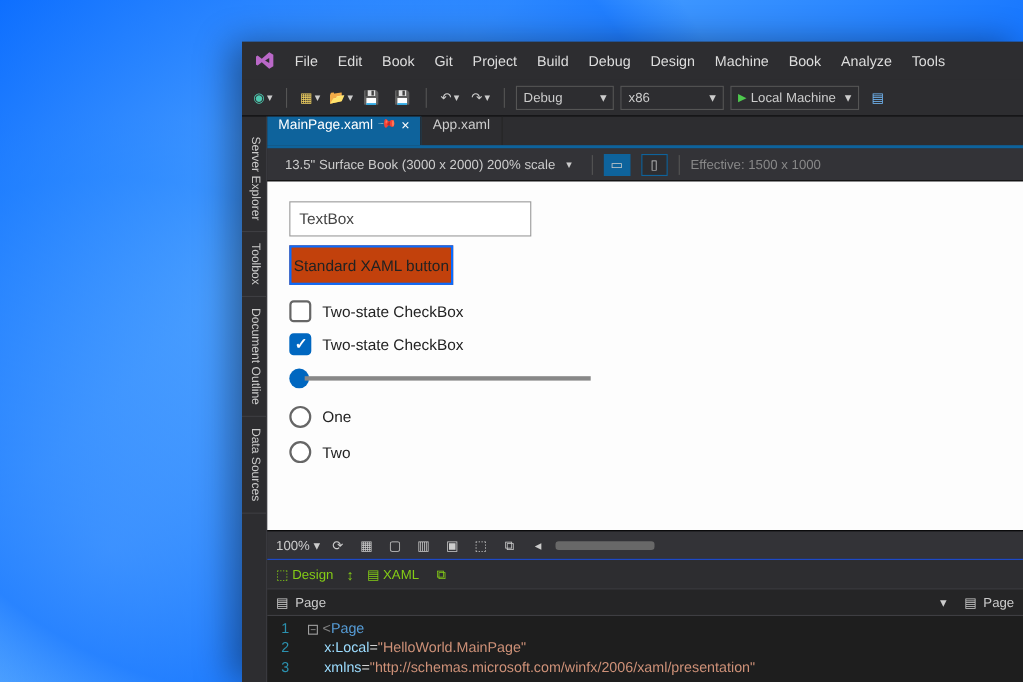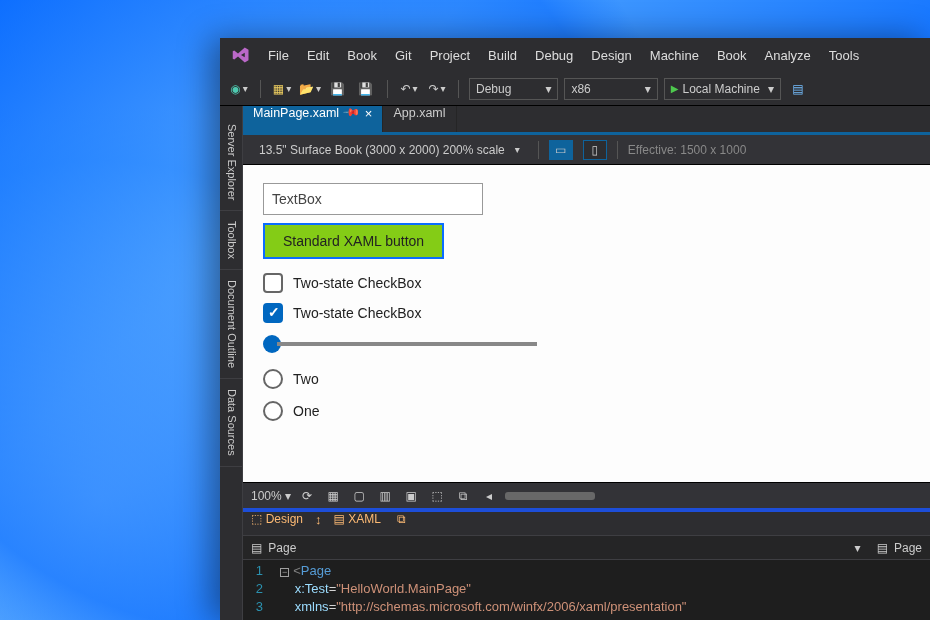--- a/index.html
+++ b/index.html
@@ -29,35 +29,35 @@
 .tabstrip-border{height:3px;background:#0e639c}
 .designer-header{height:30px;background:#333337;display:flex;align-items:center;gap:10px;padding:0 8px;font-size:12px;color:#ccc;border-bottom:1px solid #000}
 .dh-drop{display:flex;align-items:center;gap:6px;padding:0 8px;height:22px;cursor:pointer}
 .dh-drop::after{content:"▾";font-size:10px;margin-left:4px}
 .dh-sep{width:1px;height:18px;background:#555}
 .orient-btn{width:24px;height:20px;border:1px solid #0e639c;display:flex;align-items:center;justify-content:center;cursor:pointer;background:#2d2d30}
 .orient-btn.active{background:#0e639c}
 .eff{color:#888}
 .canvas{flex:1;background:#fdfdfd;padding:18px 20px;overflow:hidden;min-height:0}
 .textbox{width:220px;height:32px;border:1px solid #999;padding:0 8px;font-size:14px;color:#444;display:flex;align-items:center;background:#fff;margin-bottom:8px}
-.xaml-btn{display:inline-block;border:2px solid #0a6cff;padding:8px 18px;font-size:14px;color:#222;background:#84cc16;margin-bottom:14px;cursor:pointer}
+.xaml-btn{display:inline-block;border:2px solid #0a6cff;padding:8px 2px;font-size:14px;color:#222;background:#c2410c;margin-bottom:14px;cursor:pointer}
 .cb-row{display:flex;align-items:center;gap:10px;margin-bottom:10px;font-size:14px;color:#222}
 .cb{width:20px;height:20px;border:2px solid #666;border-radius:4px;background:#fff}
 .cb.checked{background:#0067c0;border-color:#0067c0;position:relative}
 .cb.checked::after{content:"✓";color:#fff;position:absolute;left:3px;top:-1px;font-size:14px;font-weight:bold}
 .slider{display:flex;align-items:center;margin:12px 0 16px}
 .thumb{width:18px;height:18px;border-radius:50%;background:#0067c0}
 .track{width:260px;height:4px;background:#888;margin-left:-4px}
 .radio-row{display:flex;align-items:center;gap:10px;margin-bottom:12px;font-size:14px;color:#222}
 .radio{width:20px;height:20px;border:2px solid #666;border-radius:50%;background:#fff}
 .zoombar{height:26px;background:#333337;display:flex;align-items:center;gap:6px;padding:0 8px;font-size:12px;color:#ccc;border-top:1px solid #000}
 .zb-btn{width:20px;height:18px;display:flex;align-items:center;justify-content:center;cursor:pointer;font-size:12px}
 .scroll-thin{flex:1;height:10px;display:flex;align-items:center}
 .scroll-thin div{height:8px;width:90px;background:#686868;border-radius:3px}
-.split{height:28px;background:#2d2d30;border-top:4px solid #1d4ed8;border-bottom:1px solid #3e3e42;display:flex;gap:12px;padding:0 8px;font-size:12px;color:#fdba74}
+.split{height:28px;background:#2d2d30;border-top:1px solid #1d4ed8;border-bottom:1px solid #3e3e42;display:flex;align-items:center;gap:12px;padding:0 8px;font-size:12px;color:#84cc16}
 .split .swap{font-size:13px}
 .split .popout{margin-left:4px}
 .crumb{height:24px;background:#252526;display:flex;align-items:center;font-size:12px;color:#ccc;border-bottom:1px solid #3e3e42}
 .crumb-seg{display:flex;align-items:center;gap:6px;padding:0 8px;cursor:pointer}
 .crumb .spacer{flex:1}
 .code{background:#1e1e1e;font-family:Consolas,monospace;font-size:13px;line-height:18px;padding:2px 0;min-height:60px}
 .line{display:flex}
 .ln{width:30px;text-align:right;color:#2b91af;padding-right:10px;user-select:none}
 .cd{white-space:pre;color:#d4d4d4}
 .c-blue{color:#569cd6}.c-lblue{color:#9cdcfe}.c-str{color:#ce9178}.c-gray{color:#808080}
@@ -161,25 +161,25 @@
         <div class="cb-row">
           <span class="cb checked"></span>
           <span>Two-state CheckBox</span>
         </div>
         <div class="slider">
           <span class="thumb"></span>
           <span class="track"></span>
         </div>
         <div class="radio-row">
           <span class="radio"></span>
-          <span>Two</span>
+          <span>One</span>
         </div>
         <div class="radio-row">
           <span class="radio"></span>
-          <span>One</span>
+          <span>Two</span>
         </div>
       </div>
 
       <div class="zoombar">
         <span><span>100%</span> ▾</span>
         <span class="zb-btn">⟳</span>
         <span class="zb-btn">▦</span>
         <span class="zb-btn">▢</span>
         <span class="zb-btn">▥</span>
         <span class="zb-btn">▣</span>
@@ -205,21 +205,21 @@
         <span class="crumb-seg">▤ <span>Page</span></span>
       </div>
 
       <div class="code">
           <div class="line">
             <span class="ln">1</span>
             <span class="cd"><span class="c-gray">  </span><span class="minus">−</span><span class="c-gray">&lt;</span><span class="c-blue">Page</span></span>
           </div>
           <div class="line">
             <span class="ln">2</span>
-            <span class="cd"><span class="c-gray">      </span><span class="c-lblue">x:Test</span><span class="">=</span><span class="c-str">"HelloWorld.MainPage"</span></span>
+            <span class="cd"><span class="c-gray">      </span><span class="c-lblue">x:Local</span><span class="">=</span><span class="c-str">"HelloWorld.MainPage"</span></span>
           </div>
           <div class="line">
             <span class="ln">3</span>
             <span class="cd"><span class="c-gray">      </span><span class="c-lblue">xmlns</span><span class="">=</span><span class="c-str">"http://schemas.microsoft.com/winfx/2006/xaml/presentation"</span></span>
           </div>
         </div>
     </div>
   </div>
 </div>
 

